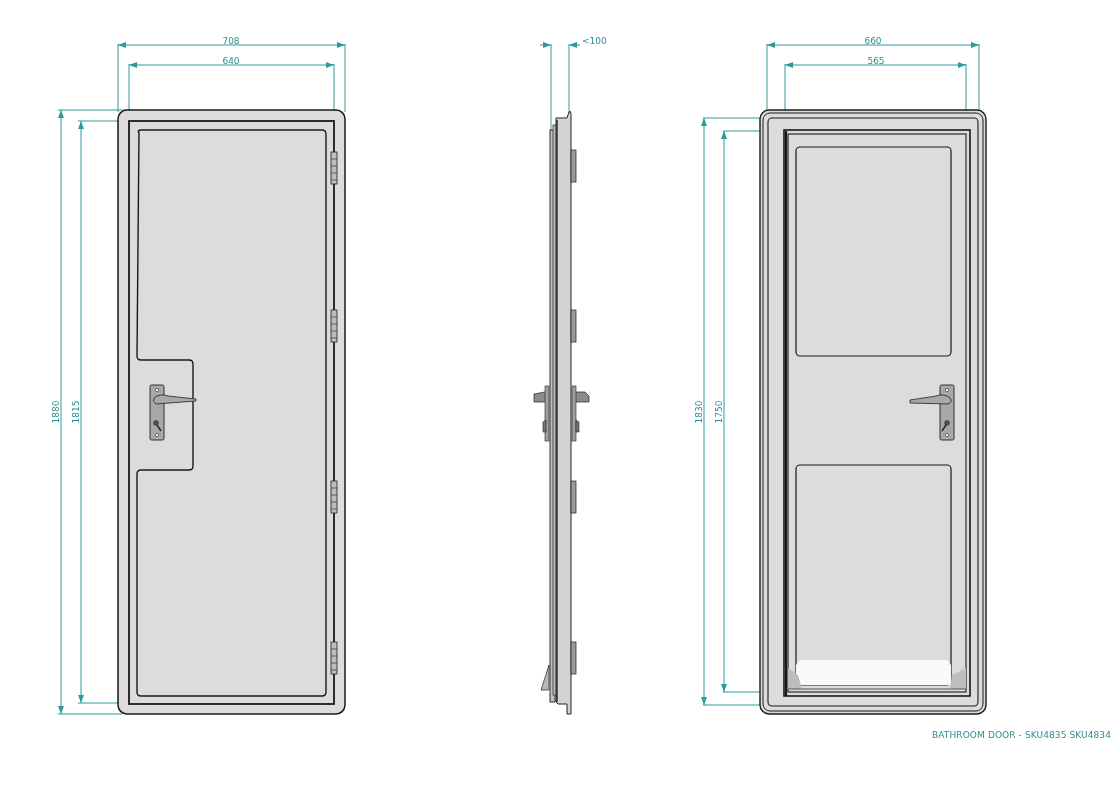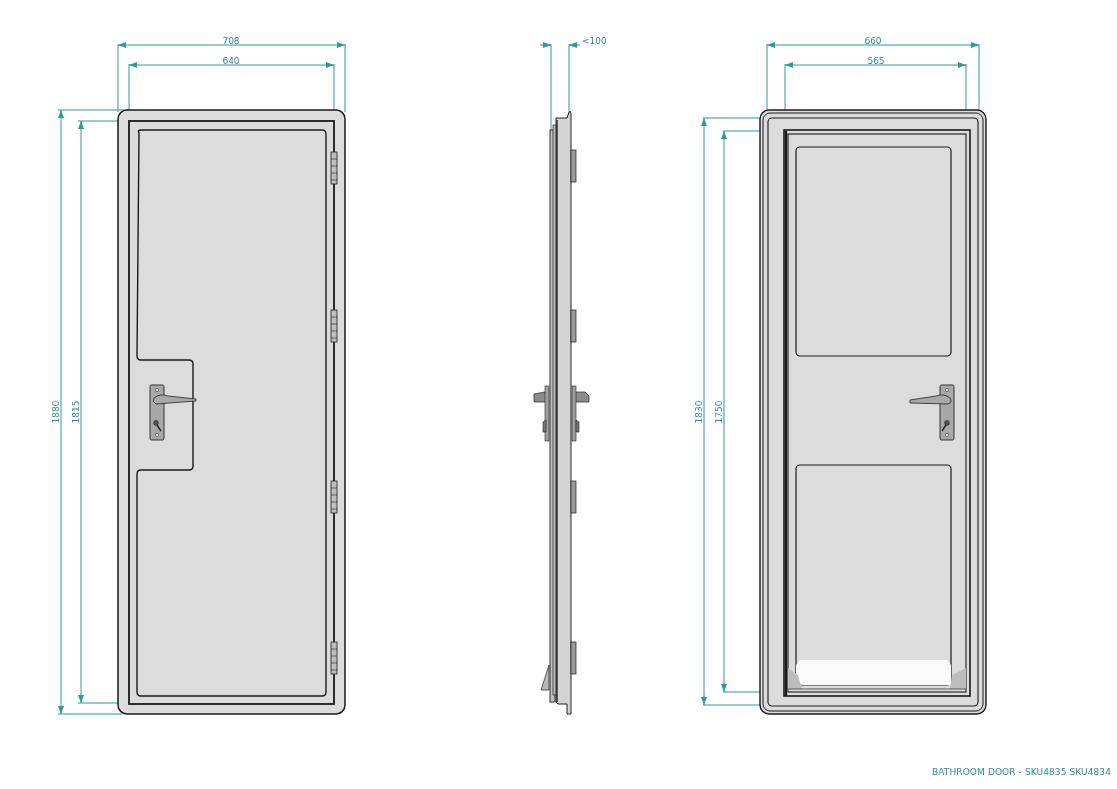--- a/index.html
+++ b/index.html
@@ -1,21 +1,21 @@
 <!DOCTYPE html>
 <html><head>
 <meta charset="utf-8">
 <style>
   html, body { margin:0; padding:0; background:#ffffff; }
   body { width:1117px; height:789px; position:relative; overflow:hidden; font-family:"DejaVu Sans", sans-serif; }
   svg { position:absolute; left:0; top:0; }
   .dim { stroke:#2e9a9a; stroke-width:1; fill:none; }
   .arrow { fill:#2e9a9a; }
   .dimtxt { fill:#2e8f92; font-family:"DejaVu Sans", sans-serif; font-size:9px; }
-  .caption { position:absolute; right:6px; top:767px; font-size:9px; color:#2e8f92; font-family:"DejaVu Sans", sans-serif; letter-spacing:0.1px; }
+  .caption { position:absolute; right:6px; top:730px; font-size:9px; color:#2e8f92; font-family:"DejaVu Sans", sans-serif; letter-spacing:0.1px; }
   .ol { stroke:#1a1a1a; fill:none; }
   .fill { fill:#dcdcdc; }
 </style>
 </head>
 <body>
 
 <svg width="1117" height="789" viewBox="0 0 1117 789">
   <defs>
     <marker id="ar" markerWidth="8" markerHeight="6" refX="8" refY="3" orient="auto">
       <path d="M0,0 L8,3 L0,6 z" class="arrow"></path>

